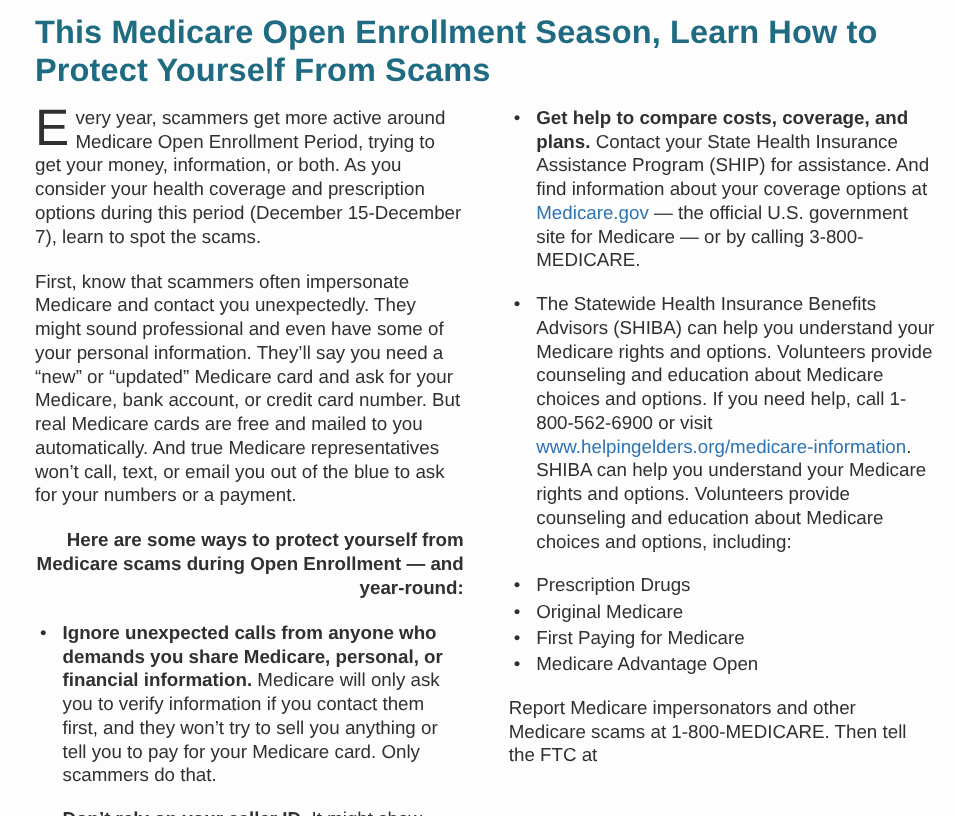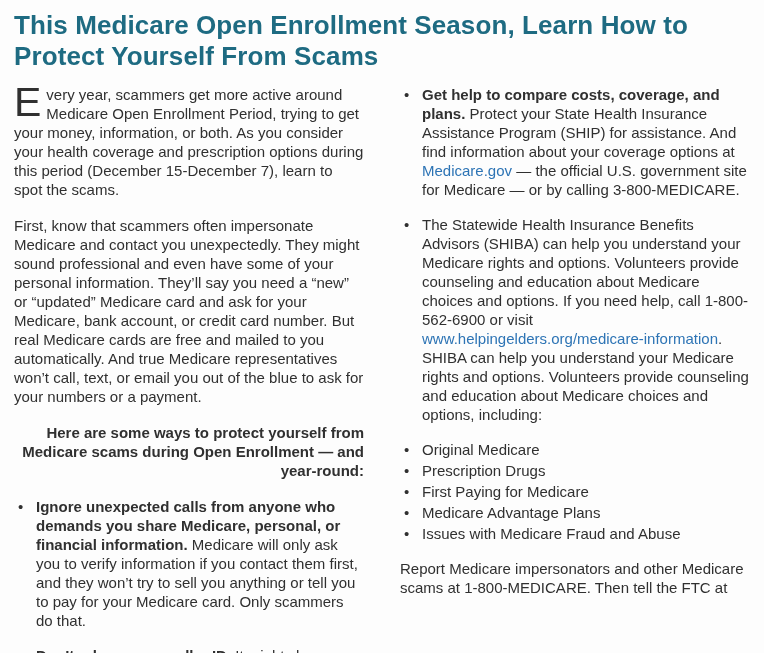--- a/index.html
+++ b/index.html
@@ -10,21 +10,21 @@
   * { box-sizing: border-box; }
   html, body { margin: 0; padding: 0; background: #ffffff; }
   body {
     font-family: "Liberation Sans", sans-serif;
     color: var(--body, #303030);
   }
   .page {
     width: 764px;
     height: 653px;
     background: #fdfdfd;
-    padding: 10px 14px 0 14px;
+    padding: 10px 14px 0 28px;
     overflow: hidden;
   }
   h1.title {
     margin: 0 0 14px 0;
     color: var(--heading, #1e6b82);
     font-size: 26px;
     line-height: 1.18;
     font-weight: 600;
     letter-spacing: 0.1px;
   }
@@ -83,29 +83,28 @@
 
       <p class="para lead">Here are some ways to protect yourself from Medicare scams during Open Enrollment — and year-round:</p>
 
       <div class="bullet spaced"><span class="b">Ignore unexpected calls from anyone who demands you share Medicare, personal, or financial information.</span><span> Medicare will only ask you to verify information if you contact them first, and they won’t try to sell you anything or tell you to pay for your Medicare card. Only scammers do that.</span></div>
 
       <div class="bullet spaced"><span class="b">Don’t rely on your caller ID</span><span>. It might show Medicare’s name or phone number, but caller ID</span></div>
     </div>
 
     <div class="col">
 
-      <div class="bullet spaced"><span class="b">Get help to compare costs, coverage, and plans.</span><span> Protect your State Health Insurance Assistance Program (SHIP) for assistance. And find information about your coverage options at </span><a class="link">Medicare.gov</a><span> — the official U.S. government site for Medicare — or by calling 3-800-MEDICARE.</span></div>
+      <div class="bullet spaced"><span class="b">Get help to compare costs, coverage, and plans.</span><span> Contact your State Health Insurance Assistance Program (SHIP) for assistance. And find information about your coverage options at </span><a class="link">Medicare.gov</a><span> — the official U.S. government site for Medicare — or by calling 3-800-MEDICARE.</span></div>
 
       <div class="bullet spaced"><span>The Statewide Health Insurance Benefits Advisors (SHIBA) can help you understand your Medicare rights and options. Volunteers provide counseling and education about Medicare choices and options. If you need help, call 1-800-562-6900 or visit </span><a class="link">www.helpingelders.org/medicare-information</a><span>. SHIBA can help you understand your Medicare rights and options.  Volunteers provide counseling and education about Medicare choices and options, including:</span></div>
 
       <div class="sublist">
+        <div class="bullet tight"><span>Prescription Drugs</span></div>
         <div class="bullet tight"><span>Original Medicare</span></div>
-        <div class="bullet tight"><span>Prescription Drugs</span></div>
         <div class="bullet tight"><span>First Paying for Medicare</span></div>
-        <div class="bullet tight"><span>Medicare Advantage Plans</span></div>
-        <div class="bullet tight"><span>Issues with Medicare Fraud and Abuse</span></div>
+        <div class="bullet tight"><span>Medicare Advantage Open</span></div>
       </div>
 
       <p class="para closing"><span>Report Medicare impersonators and other Medicare scams at 1-800-MEDICARE. Then tell the FTC at </span></p>
     </div>
 
   </div>
 </div>
 
 </body></html>

